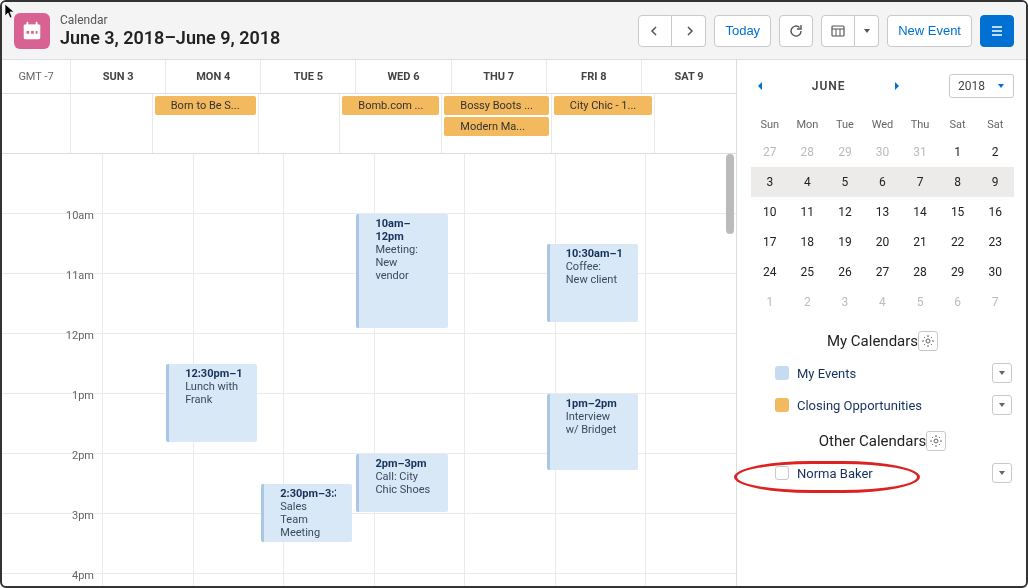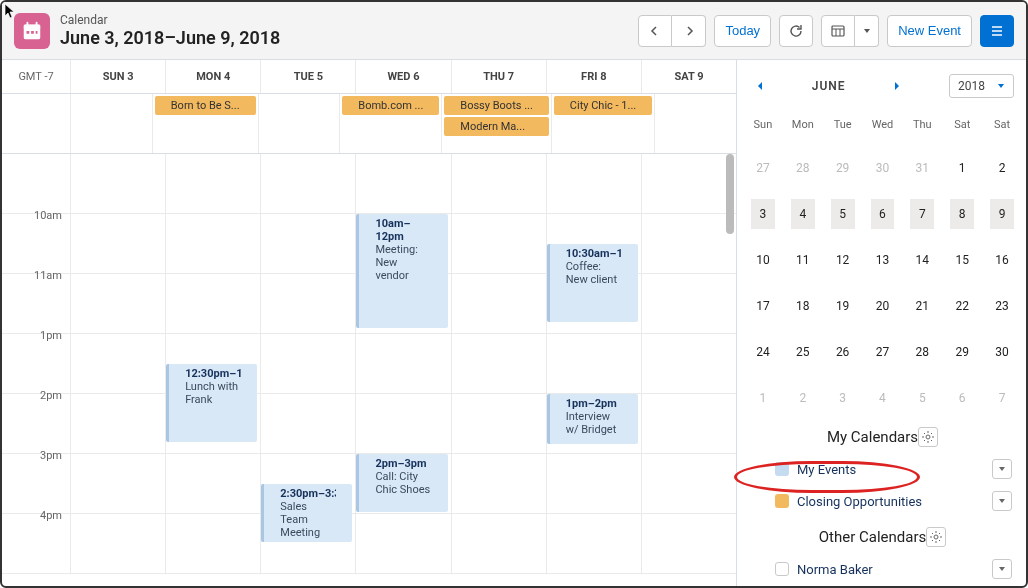--- a/index.html
+++ b/index.html
@@ -106,20 +106,21 @@
   .time-grid {
     flex: 1;
     position: relative;
     overflow: hidden;
   }
   .time-rows { position: relative; }
   .hour-row {
     display: flex;
     height: 60px;
     border-bottom: 1px solid #eaeaea;
+    padding-left: 32px;
   }
   .hour-label {
     width: 68px;
     font-size: 11px;
     color: #666;
     text-align: right;
     padding: 2px 8px 0 0;
     position: relative;
     top: -7px;
   }
@@ -180,21 +181,21 @@
     padding: 4px 8px;
     font-size: 12px;
     display: flex;
     align-items: center;
     gap: 12px;
     color: #444;
   }
   .mini-grid {
     display: grid;
     grid-template-columns: repeat(7, 1fr);
-    gap: 16px;
+    gap: 0;
     margin: 6px 0 14px;
   }
   .mini-dow {
     text-align: center;
     font-size: 11px;
     color: #666;
     padding: 6px 0;
   }
   .mini-day {
     text-align: center;
@@ -384,20 +385,30 @@
             <div class="hour-label">11am</div>
             <div class="hour-cell"></div>
             <div class="hour-cell"></div>
             <div class="hour-cell"></div>
             <div class="hour-cell"></div>
             <div class="hour-cell"></div>
             <div class="hour-cell"></div>
             <div class="hour-cell"></div>
           </div>
           <div class="hour-row">
+            <div class="hour-label">12pm</div>
+            <div class="hour-cell"></div>
+            <div class="hour-cell"></div>
+            <div class="hour-cell"></div>
+            <div class="hour-cell"></div>
+            <div class="hour-cell"></div>
+            <div class="hour-cell"></div>
+            <div class="hour-cell"></div>
+          </div>
+          <div class="hour-row">
             <div class="hour-label">1pm</div>
             <div class="hour-cell"></div>
             <div class="hour-cell"></div>
             <div class="hour-cell"></div>
             <div class="hour-cell"></div>
             <div class="hour-cell"></div>
             <div class="hour-cell"></div>
             <div class="hour-cell"></div>
           </div>
           <div class="hour-row">
@@ -438,21 +449,21 @@
           <div class="event-title">Meeting: New vendor</div>
         </div>
         <div class="event-block" style="left: 544.714px; width: 91.1429px; top: 90px; height: 78px; position: absolute;">
           <div class="event-time" style="white-space: nowrap; overflow: hidden; text-overflow: clip;">10:30am–11:30am</div>
           <div class="event-title">Coffee: New client</div>
         </div>
         <div class="event-block" style="left: 164.143px; width: 91.1429px; top: 210px; height: 78px; position: absolute;">
           <div class="event-time" style="white-space: nowrap; overflow: hidden; text-overflow: clip;">12:30pm–1:30pm</div>
           <div class="event-title">Lunch with Frank</div>
         </div>
-        <div class="event-block" style="left: 544.714px; width: 91.1429px; top: 240px; height: 50px; position: absolute;">
+        <div class="event-block" style="left: 544.714px; width: 91.1429px; top: 240px; height: 76px; position: absolute;">
           <div class="event-time">1pm–2pm</div>
           <div class="event-title">Interview w/ Bridget</div>
         </div>
         <div class="event-block" style="left: 354.429px; width: 91.1429px; top: 300px; height: 58px; position: absolute;">
           <div class="event-time">2pm–3pm</div>
           <div class="event-title">Call: City Chic Shoes</div>
         </div>
         <div class="event-block" style="left: 259.286px; width: 91.1429px; top: 330px; height: 58px; position: absolute;">
           <div class="event-time" style="white-space: nowrap; overflow: hidden; text-overflow: clip;">2:30pm–3:30pm</div>
           <div class="event-title">Sales Team Meeting</div>

